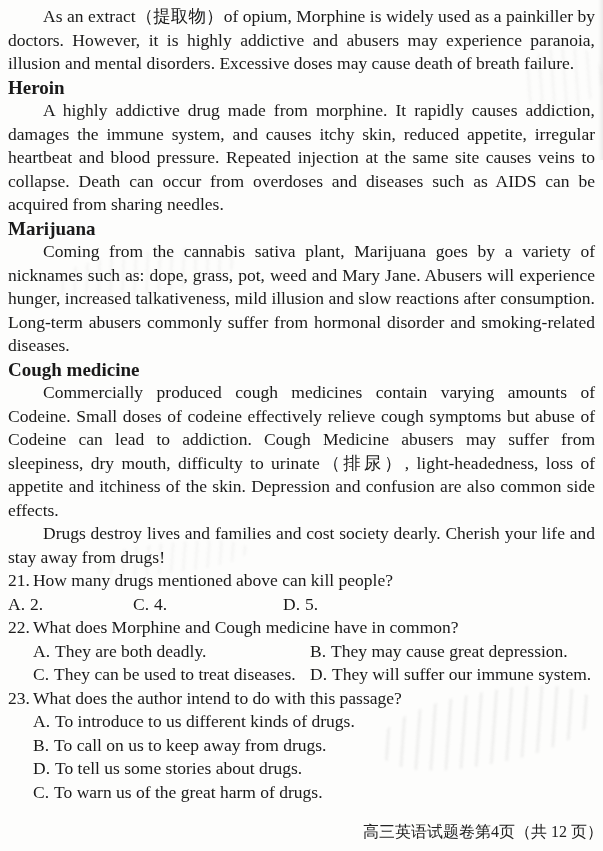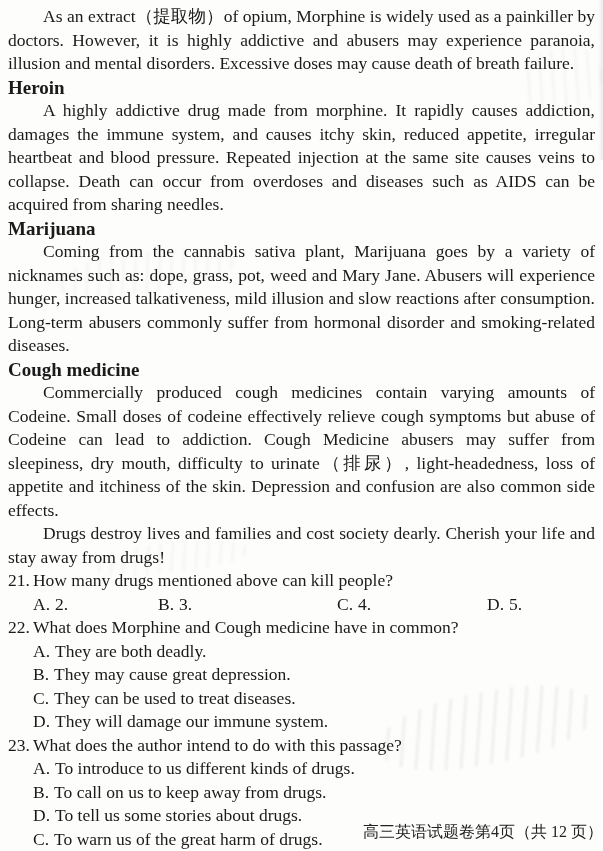--- a/index.html
+++ b/index.html
@@ -30,27 +30,26 @@
     font-size:19px;
     line-height:23.5px;
     font-weight:bold;
     text-indent:0;
   }
   .question{margin:0;}
   .q-line{white-space:nowrap;}
   .q-num{margin-right:3px;}
   .opts-row{
     display:flex;
-    margin-left:25px;
   }
   .opts-row .opt{white-space:nowrap;}
   .opts-row .w1{width:125px;}
   .opts-row .w2{width:179px;}
   .opts-row .w3{width:150px;}
-  .opts-grid .row{display:flex;margin-left:25px;flex-direction:column;}
+  .opts-grid .row{display:flex;margin-left:25px;}
   .opts-grid .col1{width:277px;white-space:nowrap;}
   .opts-grid .col2{white-space:nowrap;}
   .opts-list .opt-line{margin-left:25px;white-space:nowrap;}
   .opt-label{margin-right:5px;}
   .footer{
     position:absolute;
     top:820px;left:0;right:0;
     text-align:right;
     font-size:16px;
     color:#222;
@@ -97,37 +96,36 @@
     <p class="para">Commercially produced cough medicines contain varying amounts of Codeine. Small doses of codeine effectively relieve cough symptoms but abuse of Codeine can lead to addiction. Cough Medicine abusers may suffer from sleepiness, dry mouth, difficulty to urinate（排尿）, light-headedness, loss of appetite and itchiness of the skin. Depression and confusion are also common side effects.</p>
 
     <p class="closing">Drugs destroy lives and families and cost society dearly. Cherish your life and stay away from drugs!</p>
 
     <div class="question">
       <div class="q-line">
         <span class="q-num">21.</span><span>How many drugs mentioned above can kill people?</span>
       </div>
       <div class="opts-row">
         <span class="opt w1"><span class="opt-label">A.</span><span>2.</span></span>
-        <span class="opt w2"><span class="opt-label">B.</span><span>3.</span></span>
         <span class="opt w3"><span class="opt-label">C.</span><span>4.</span></span>
         <span class="opt"><span class="opt-label">D.</span><span>5.</span></span>
       </div>
     </div>
 
     <div class="question opts-grid">
       <div class="q-line">
         <span class="q-num">22.</span><span>What does Morphine and Cough medicine have in common?</span>
       </div>
       <div class="row">
         <span class="col1"><span class="opt-label">A.</span><span>They are both deadly.</span></span>
         <span class="col2"><span class="opt-label">B.</span><span>They may cause great depression.</span></span>
       </div>
       <div class="row">
         <span class="col1"><span class="opt-label">C.</span><span>They can be used to treat diseases.</span></span>
-        <span class="col2"><span class="opt-label">D.</span><span>They will damage our immune system.</span></span>
+        <span class="col2"><span class="opt-label">D.</span><span>They will suffer our immune system.</span></span>
       </div>
     </div>
 
     <div class="question opts-list">
       <div class="q-line">
         <span class="q-num">23.</span><span>What does the author intend to do with this passage?</span>
       </div>
       <div class="opt-line"><span class="opt-label">A.</span><span>To introduce to us different kinds of drugs.</span></div>
       <div class="opt-line"><span class="opt-label">B.</span><span>To call on us to keep away from drugs.</span></div>
       <div class="opt-line"><span class="opt-label">D.</span><span>To tell us some stories about drugs.</span></div>

